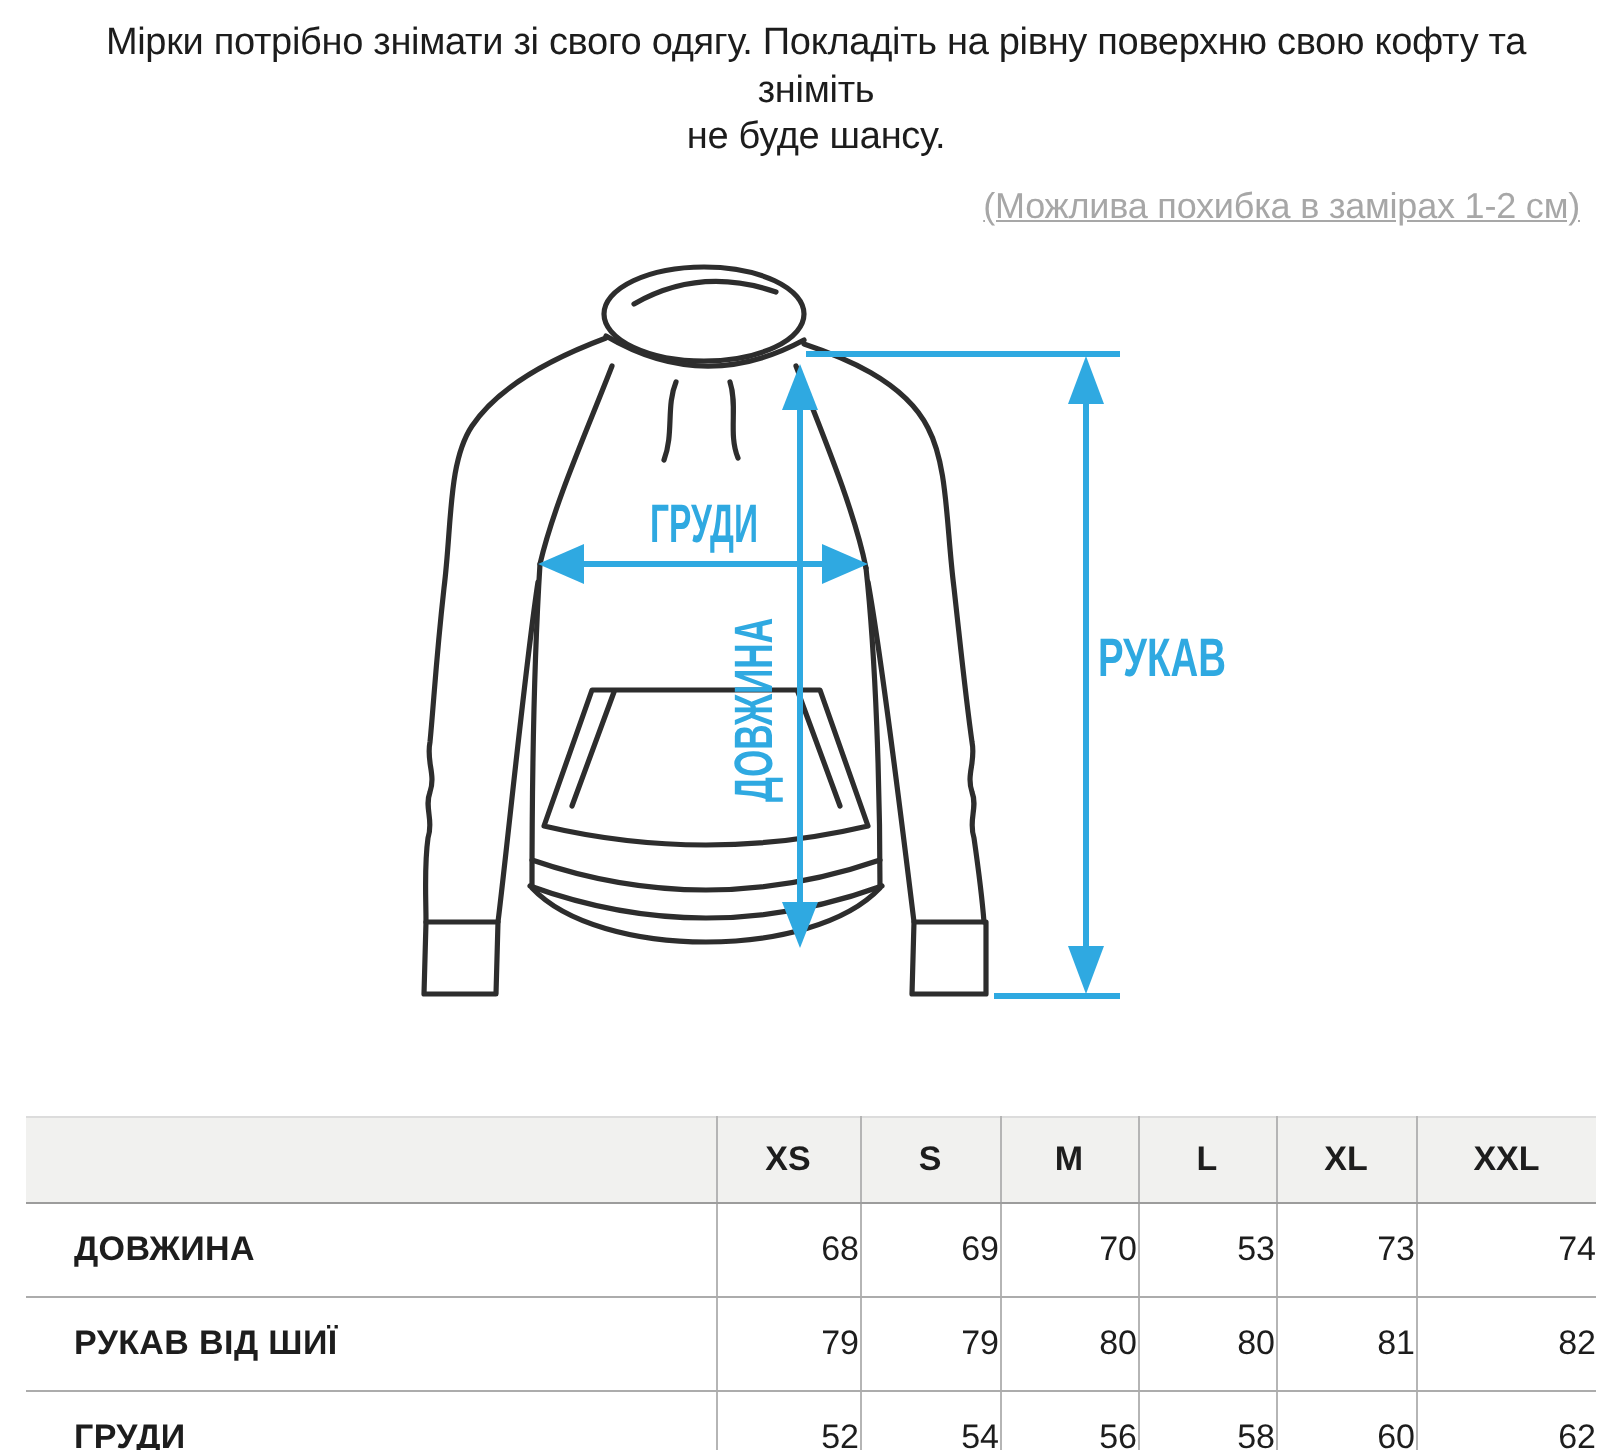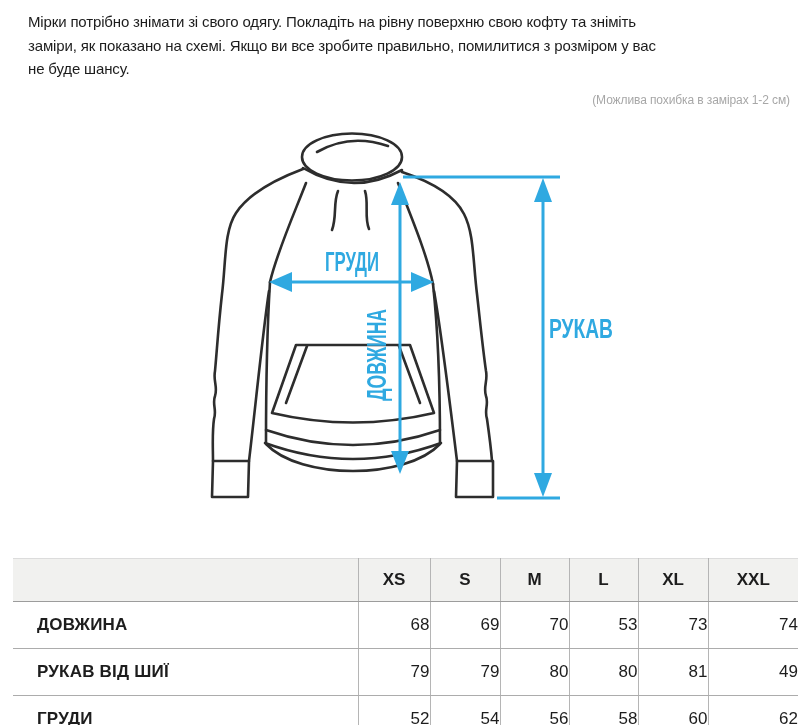--- a/index.html
+++ b/index.html
@@ -2,25 +2,25 @@
 <html style="--accent: #2fa9e1; --outline: #2d2d2d;"><head>
 <meta charset="utf-8">
 <style>
   html,body { margin:0; padding:0; background:#ffffff; }
   .page {
     position:relative; width:800px; height:725px; background:#ffffff;
     font-family:"Liberation Sans", sans-serif; overflow:hidden;
   }
   .intro {
     position:absolute; left:28px; top:10px; width:760px;
-    font-size:15px; line-height:23.5px; color:#1c1c1c; letter-spacing:-0.15px;
+    font-size:19px; line-height:23.5px; color:#1c1c1c; letter-spacing:-0.15px;text-align:center;
   }
   .note {
     position:absolute; top:93px; right:10px;
-    font-size:12px; color:#a7a7a7; letter-spacing:-0.1px;
+    font-size:18px; color:#a7a7a7; letter-spacing:-0.1px;text-decoration:underline;
   }
   svg.diagram { position:absolute; left:0; top:0; }
   .outline path, .outline ellipse {
     fill:none; stroke:var(--outline,#2d2d2d); stroke-width:2.6;
     stroke-linecap:round; stroke-linejoin:round;
   }
   .measure line { stroke:var(--accent,#2fa9e1); stroke-width:3; }
   .measure polygon { fill:var(--accent,#2fa9e1); stroke:none; }
   .blabel {
     fill:var(--accent,#2fa9e1); font-family:"Liberation Sans", sans-serif;
@@ -45,21 +45,20 @@
     text-align:left; padding-left:24px; font-weight:bold; letter-spacing:0.2px;
   }
 </style>
 </head>
 <body>
 
 <div class="page">
 
   <div class="intro">
       <div>Мірки потрібно знімати зі свого одягу. Покладіть на рівну поверхню свою кофту та зніміть</div>
-      <div>заміри, як показано на схемі. Якщо ви все зробите правильно, помилитися з розміром у вас</div>
       <div>не буде шансу.</div>
     </div>
 
   <div class="note">(Можлива похибка в замірах 1-2 см)</div>
 
   <svg class="diagram" width="800" height="725" viewBox="0 0 800 725" aria-hidden="true">
 
     <g class="outline">
 
       <path d="M303,169 C287,175 252,189 236,213 C224,231 226,262 222,294 C218,330 217,350 215,371
@@ -156,21 +155,21 @@
           <td class="vline">73</td>
           <td class="vline">74</td>
         </tr>
         <tr>
           <td class="rowlabel">РУКАВ ВІД ШИЇ</td>
           <td class="vline">79</td>
           <td class="vline">79</td>
           <td class="vline">80</td>
           <td class="vline">80</td>
           <td class="vline">81</td>
-          <td class="vline">49</td>
+          <td class="vline">82</td>
         </tr>
         <tr>
           <td class="rowlabel">ГРУДИ</td>
           <td class="vline">52</td>
           <td class="vline">54</td>
           <td class="vline">56</td>
           <td class="vline">58</td>
           <td class="vline">60</td>
           <td class="vline">62</td>
         </tr>

